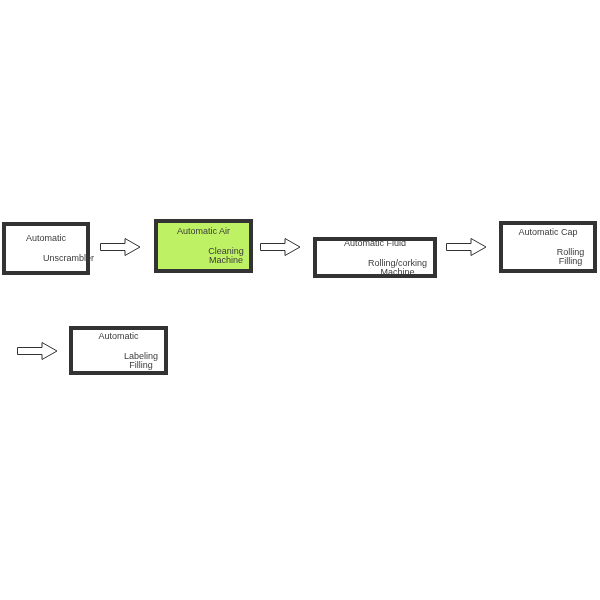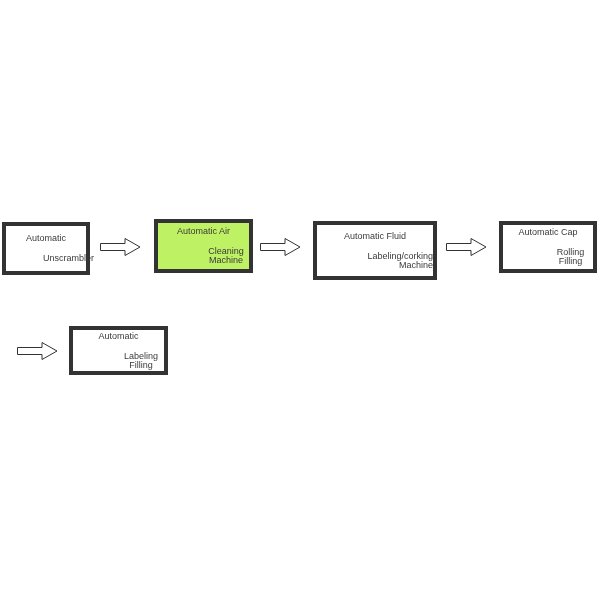--- a/index.html
+++ b/index.html
@@ -61,23 +61,23 @@
     <span class="line1">Automatic Air</span>
     <span class="line2">Cleaning Machine</span>
   </div>
 
   <div class="arrow" id="a2" style="left: 260px; top: 237px;">
     <svg viewBox="0 0 41 20" width="41" height="20" aria-hidden="true">
       <polygon points="0.5,6.5 25,6.5 25,1.5 40,10 25,18.5 25,13.5 0.5,13.5" fill="#ffffff" stroke="#333333" stroke-width="1" stroke-linejoin="miter"></polygon>
     </svg>
   </div>
 
-  <div class="node" id="n3" style="left: 313px; top: 221px; width: 124px; height: 59px; border-color: rgb(51, 51, 51); background: rgb(255, 255, 255); color: rgb(58, 58, 58); text-align: right;">
+  <div class="node" id="n3" style="left: 313px; top: 237px; width: 124px; height: 41px; border-color: rgb(51, 51, 51); background: rgb(255, 255, 255); color: rgb(58, 58, 58);">
     <span class="line1">Automatic Fluid</span>
-    <span class="line2">Labeling/corking Machine</span>
+    <span class="line2">Rolling/corking Machine</span>
   </div>
 
   <div class="arrow" id="a3" style="left: 446px; top: 237px;">
     <svg viewBox="0 0 41 20" width="41" height="20" aria-hidden="true">
       <polygon points="0.5,6.5 25,6.5 25,1.5 40,10 25,18.5 25,13.5 0.5,13.5" fill="#ffffff" stroke="#333333" stroke-width="1" stroke-linejoin="miter"></polygon>
     </svg>
   </div>
 
   <div class="node" id="n4" style="left: 499px; top: 221px; width: 98px; height: 52px; border-color: rgb(51, 51, 51); background: rgb(255, 255, 255); color: rgb(58, 58, 58); justify-content: center;">
     <span class="line1">Automatic Cap</span>

